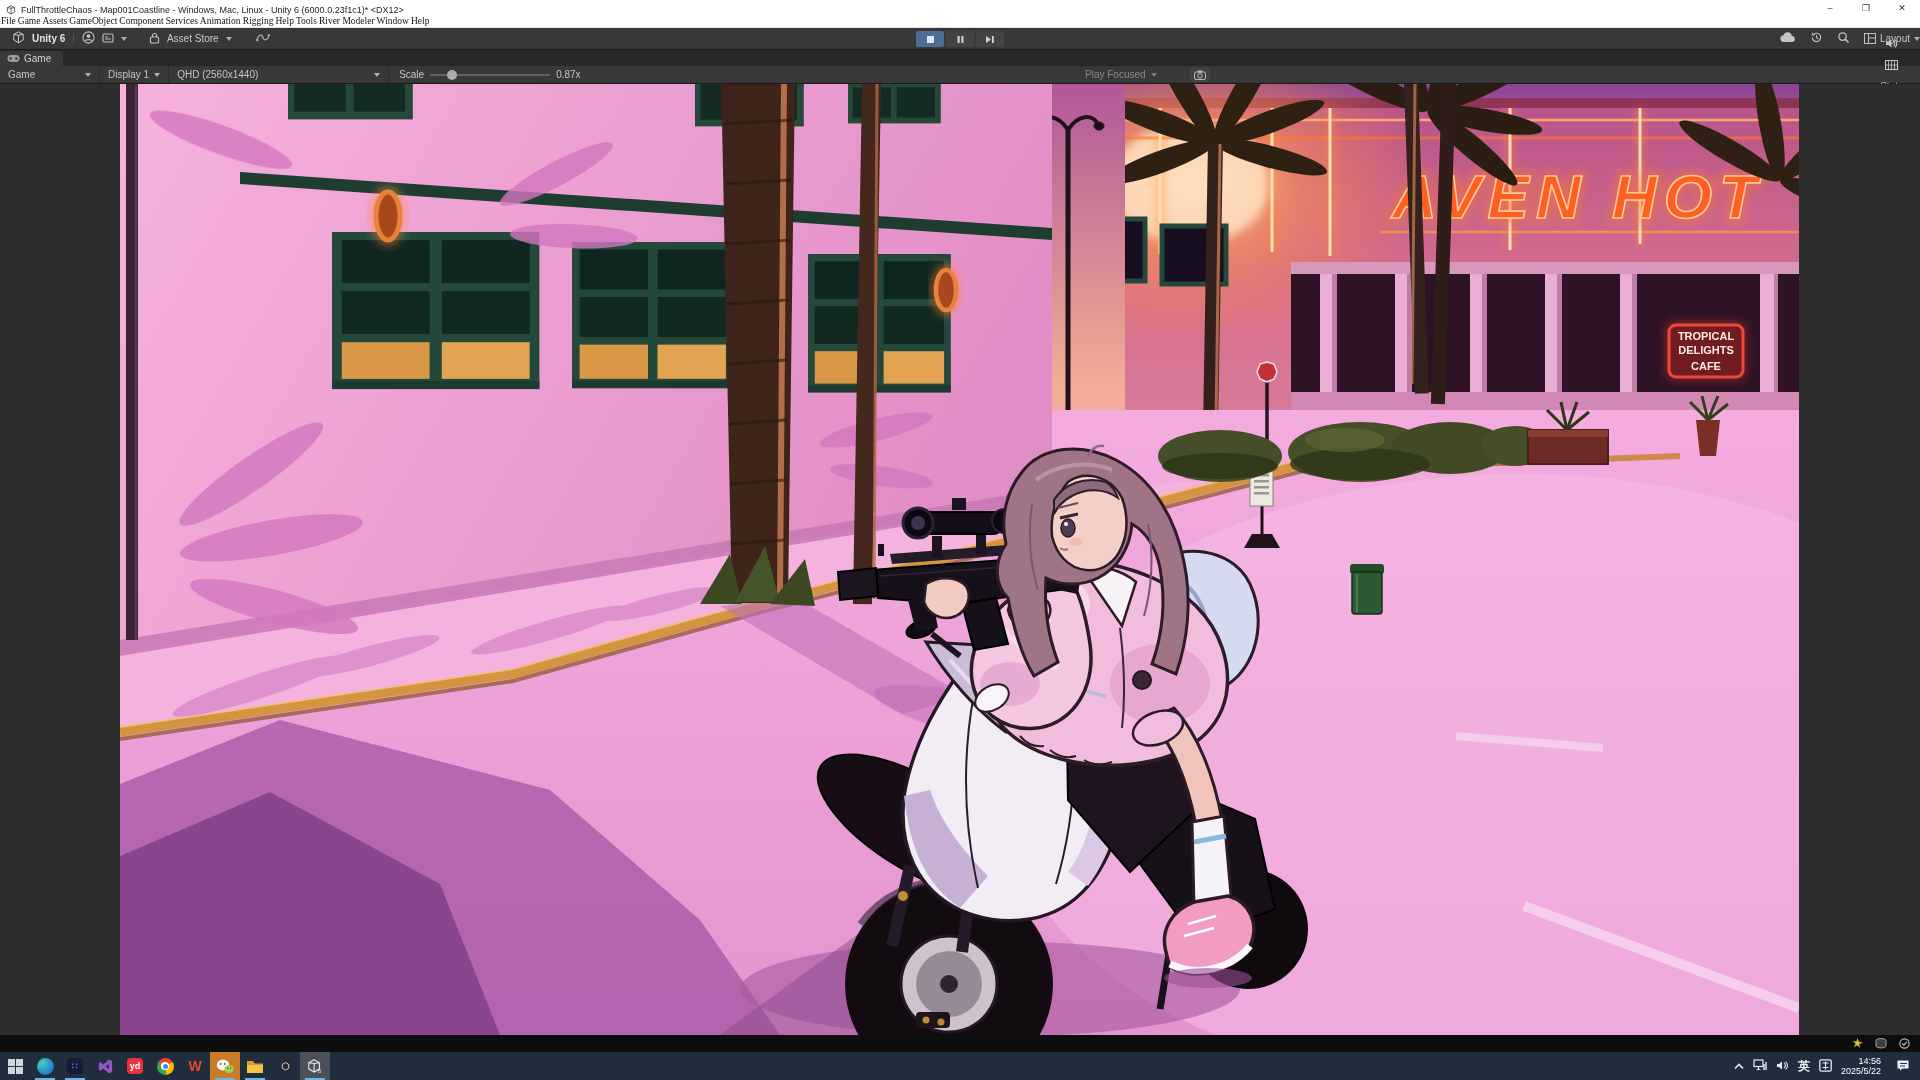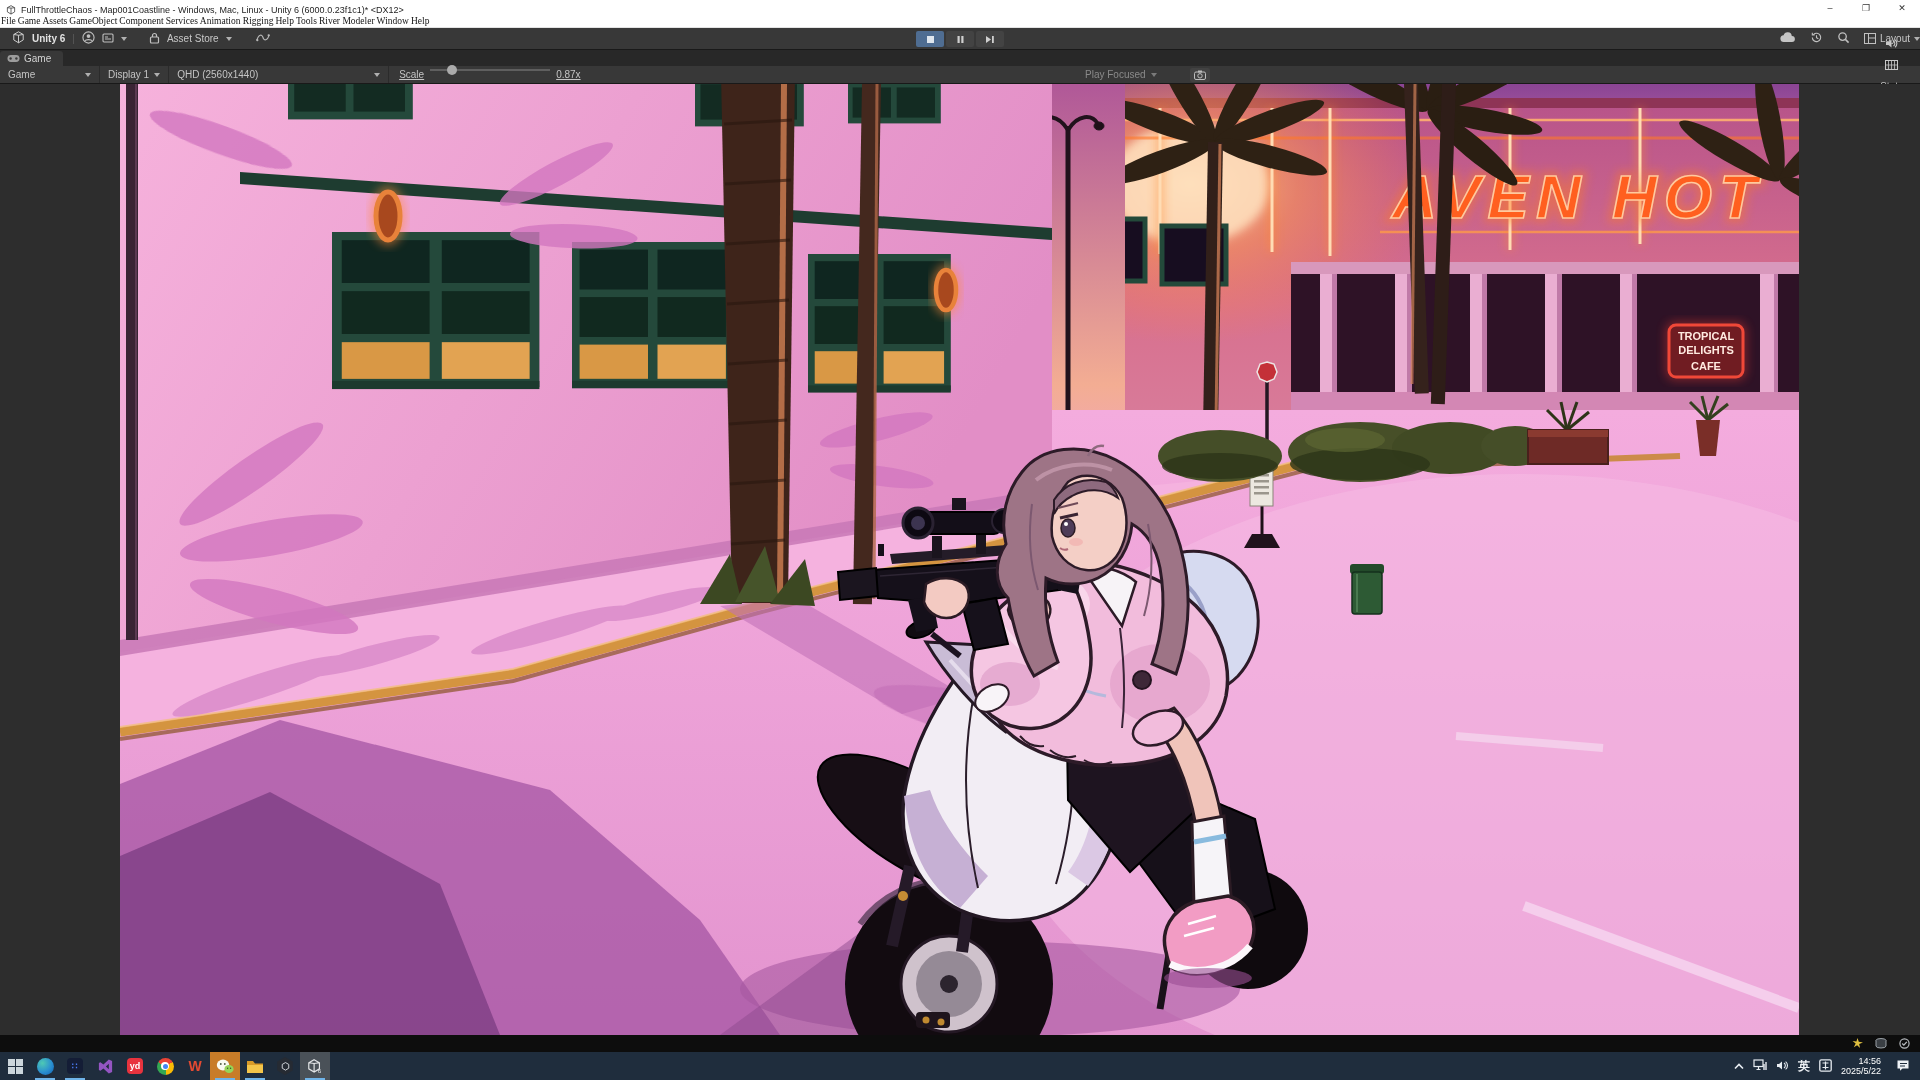--- a/index.html
+++ b/index.html
@@ -38,21 +38,21 @@
   
   .tabrow { height:16px; background:#282828; display:flex; align-items:flex-end; }
   .tab { height:15px; background:#383838; border-radius:3px 3px 0 0; display:flex;
     align-items:center; gap:4px; padding:0 12px 0 7px; font-size:10px; color:#d2d2d2; }
 
   
   .gtoolbar { height:18px; background:#383838; border-bottom:1px solid #191919;
     display:flex; align-items:center; font-size:10px; color:#c4c4c4; position:relative; }
   .gdd { display:flex; align-items:center; gap:5px; padding:0 8px; height:100%;
     border-right:1px solid #2b2b2b; }
-  .scaleWrap { display:flex; gap:6px; padding:0 10px;text-decoration:underline; }
+  .scaleWrap { display:flex; align-items:center; gap:6px; padding:0 10px; }
   .track { width:120px; height:2px; background:#5f5f5f; position:relative; }
   .knob { position:absolute; left:14%; top:-4px; width:10px; height:10px;
     border-radius:50%; background:#ababab; }
   .playFocused { position:absolute; left:1085px; display:flex; align-items:center;
     gap:5px; color:#8a8a8a; }
   .playFocused .caret { border-top-color:#7a7a7a; }
   .camBtn { position:absolute; left:1190px; top:2px; width:20px; height:14px;
     display:flex; align-items:center; justify-content:center; background:#424242; border-radius:2px; }
   .gtRight { position:absolute; right:3px; display:flex; align-items:center; gap:9px;flex-direction:column; }
   .gbtn { padding:0 3px; }

